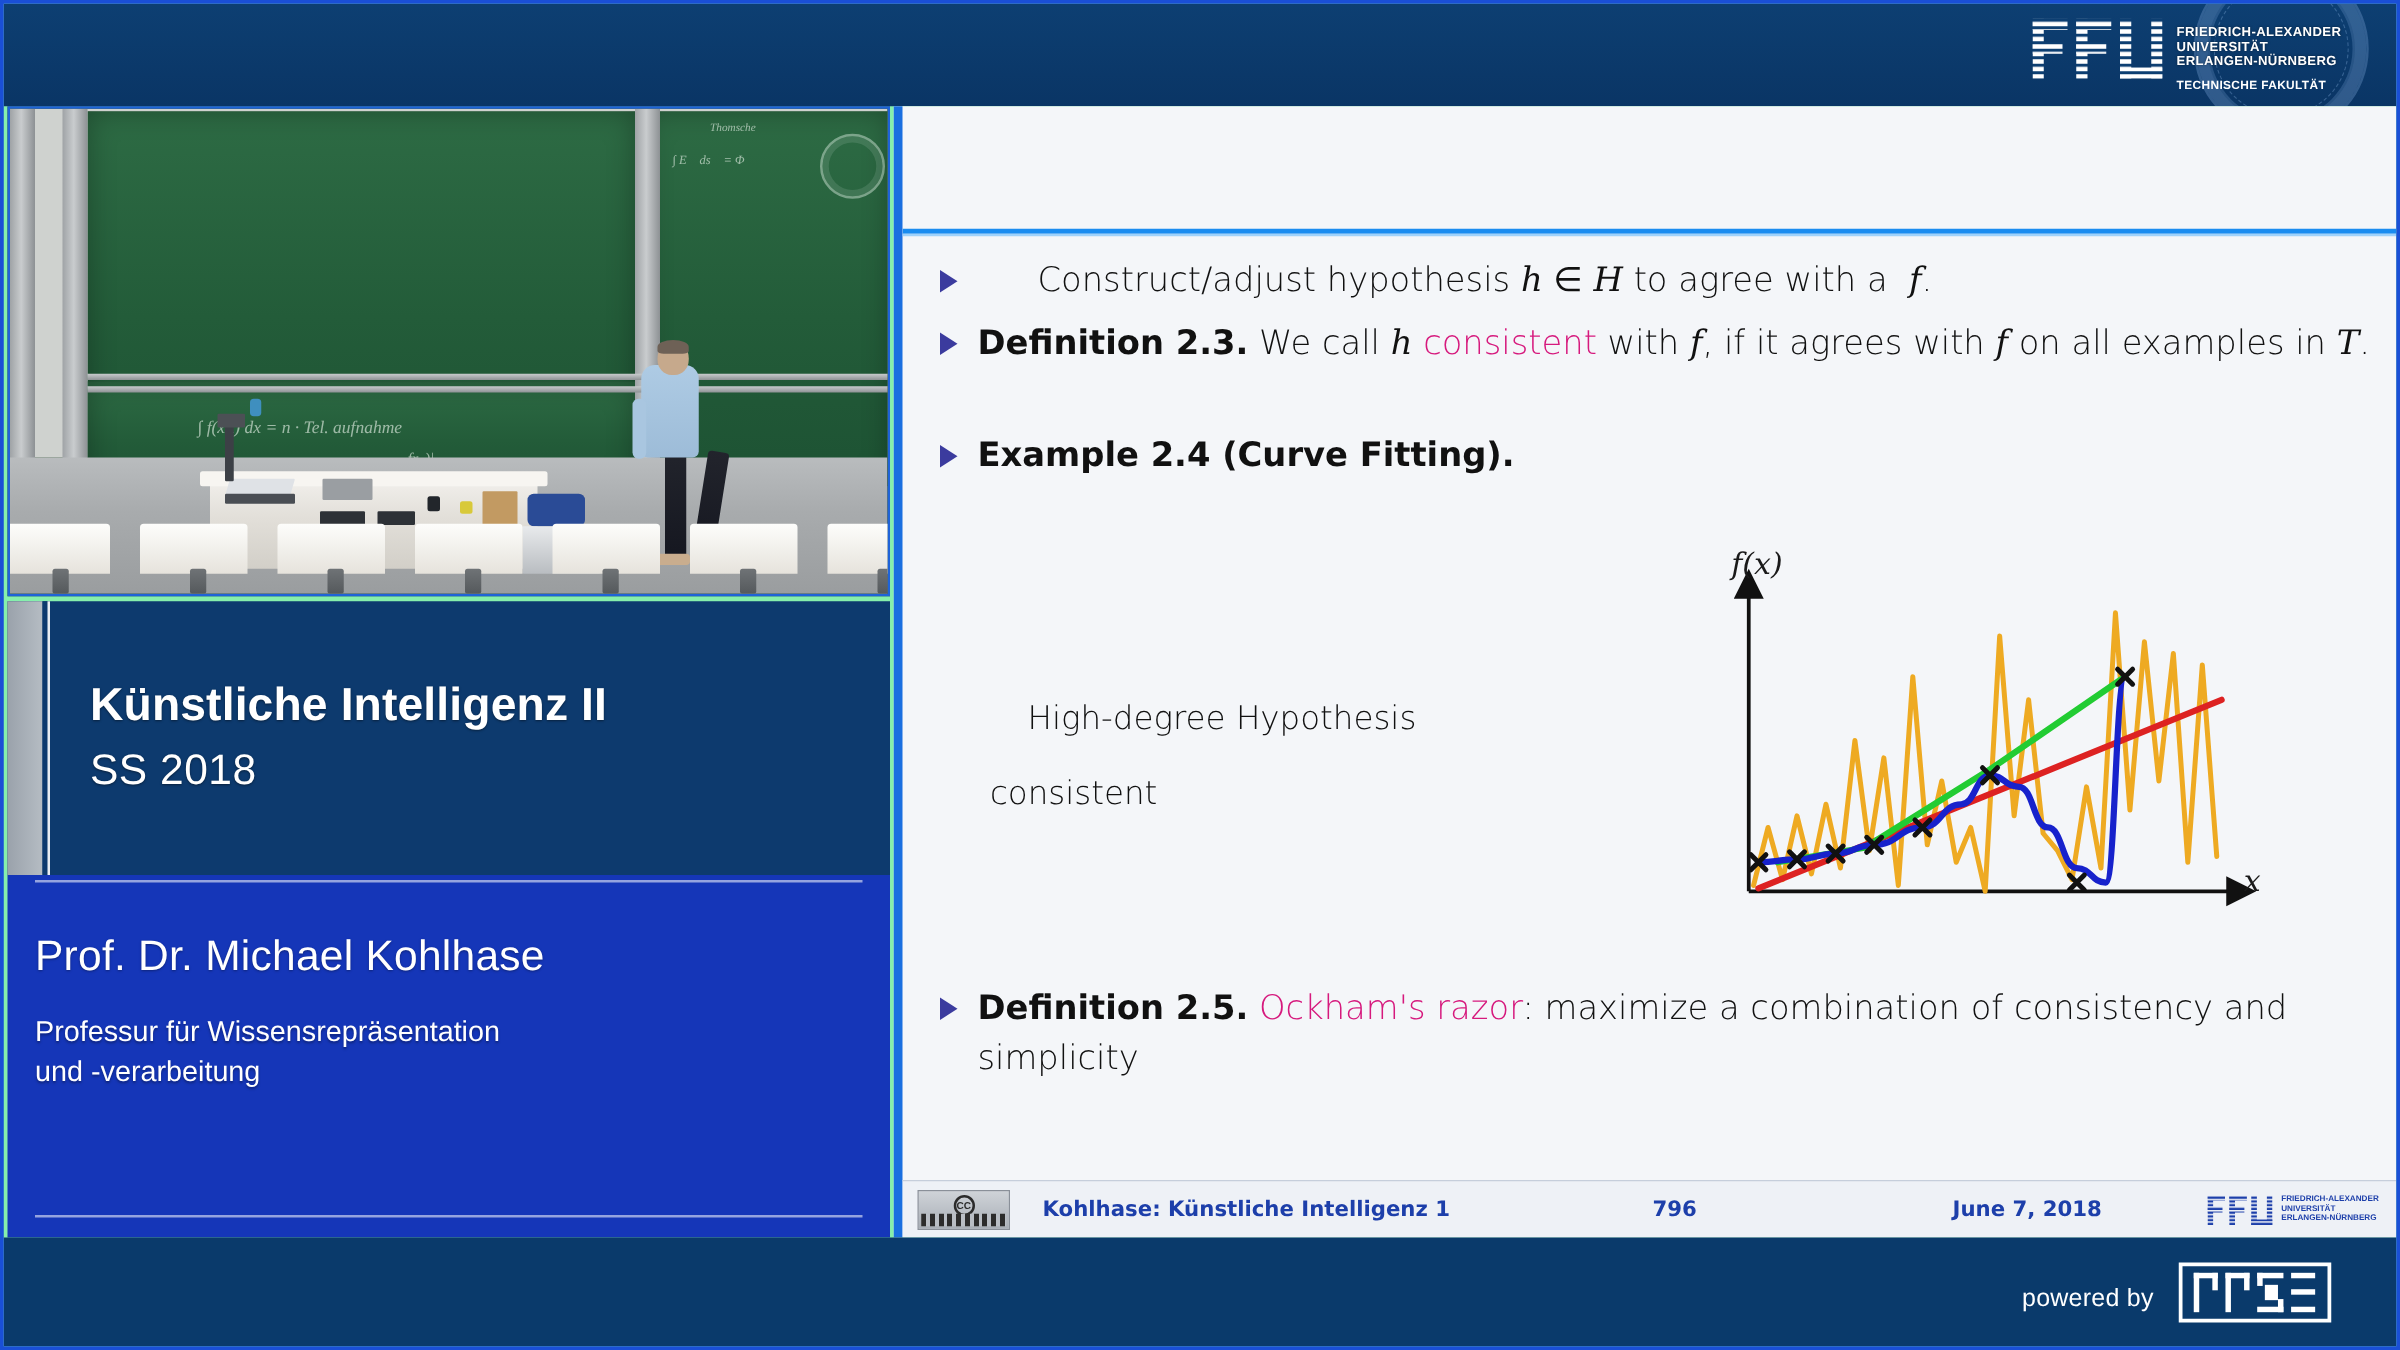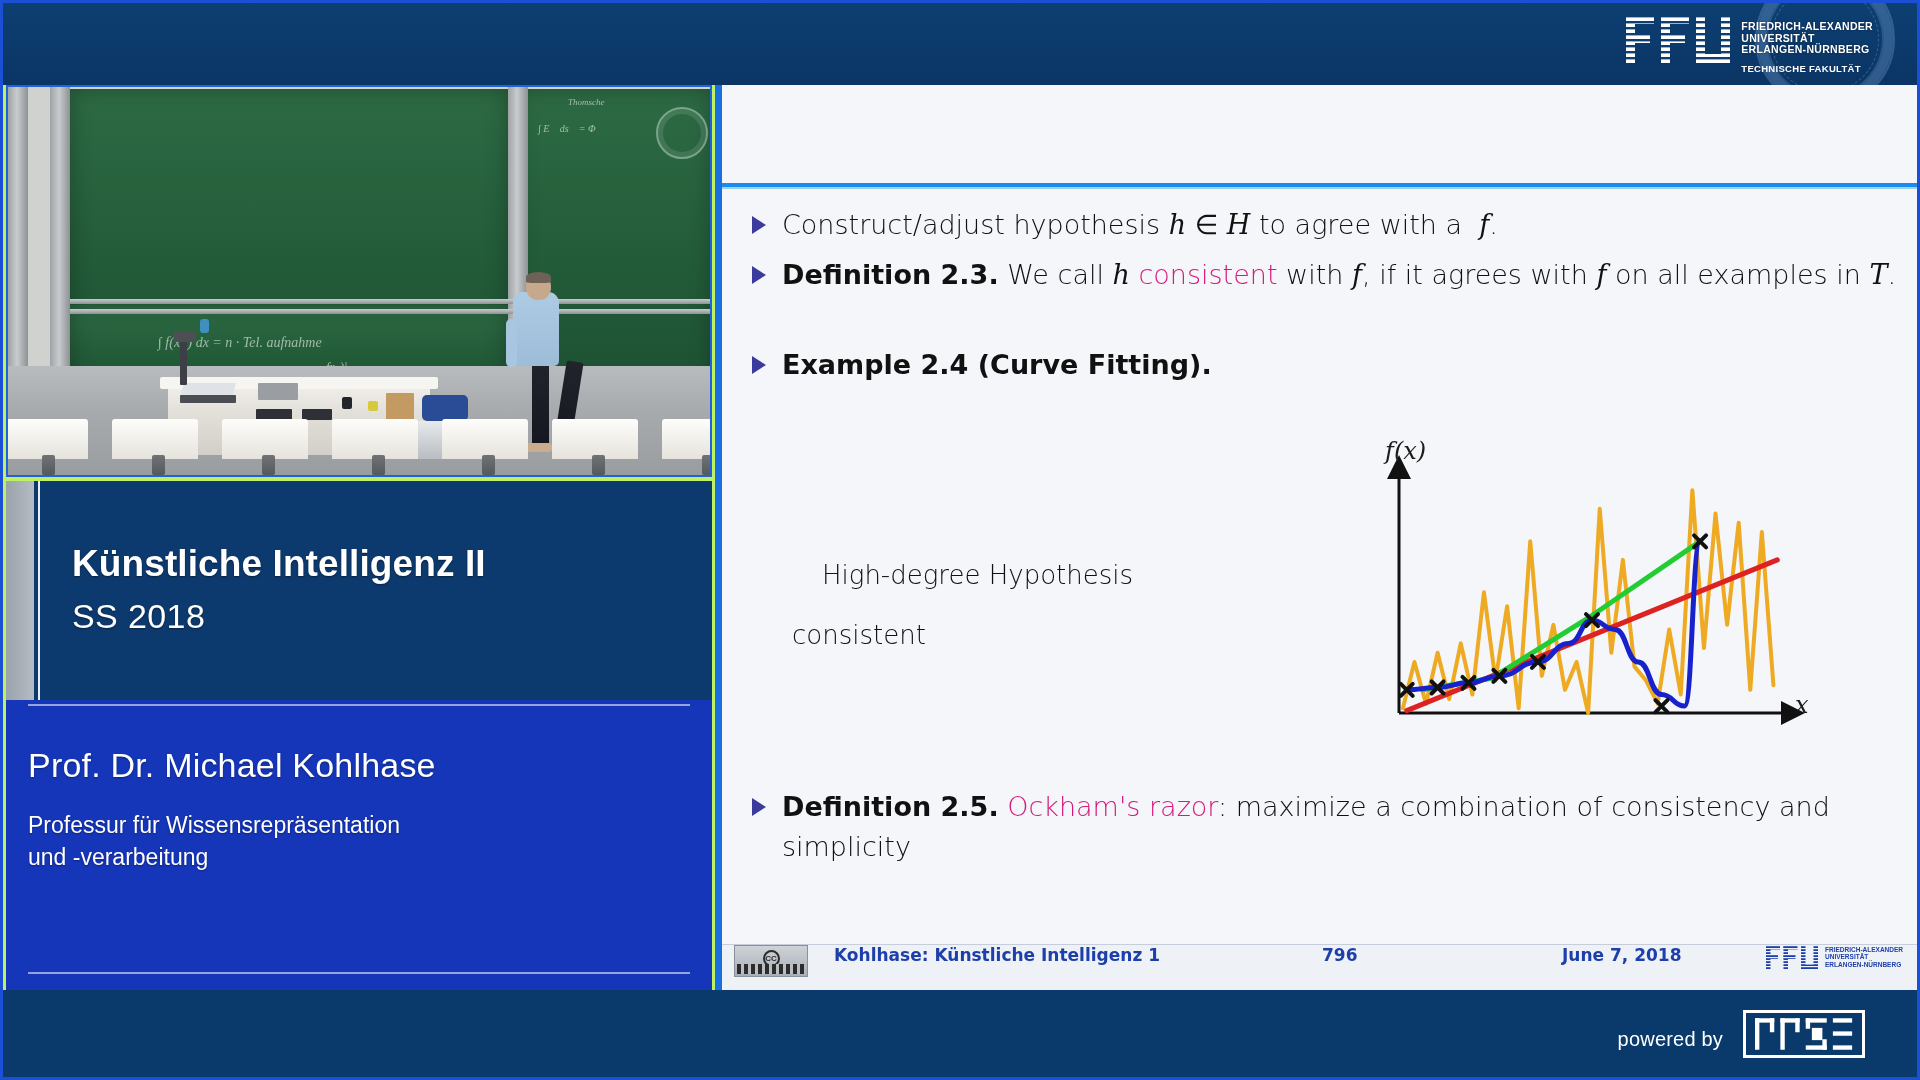--- a/index.html
+++ b/index.html
@@ -2,21 +2,21 @@
 <html><head>
 <meta charset="utf-8">
 <style>
   * { box-sizing: border-box; margin: 0; padding: 0; }
   html, body {
     width: 1920px; height: 1080px;
     background: #08305e;
     font-family: "Liberation Sans", sans-serif;
     overflow: hidden;
   }
-  #stage { position: relative; width: 1920px; height: 1080px; background: #bef264; }
+  #stage { position: relative; width: 1920px; height: 1080px; background: #86efac; }
 
   
   .outer-border {
     position: absolute; left: 0; top: 0; width: 1920px; height: 1080px;
     border: 3px solid #1a4fd6; pointer-events: none; z-index: 60;
   }
 
   
   .header {
     position: absolute; left: 3px; top: 3px; width: 1914px; height: 82px;
@@ -209,21 +209,21 @@
   .plot { position: absolute; left: 655px; top: 250px; width: 440px; height: 300px; }
   .axis-label {
     position: absolute; font-family: "DejaVu Serif", serif;
     font-style: italic; font-size: 24px; color: #1a1a1a; text-align: right;
   }
 
   
   .slide-footer {
     position: absolute; left: 0; right: 0; bottom: 0; height: 46px;
     background: #eef1f6; border-top: 1px solid #c6cedb;
-    display: flex; align-items: flex-start;
+    display: flex; align-items: center;
   }
   .cc-badge {
     width: 74px; height: 32px; margin-left: 12px; flex: none;
     background: linear-gradient(180deg,#cfd3d8,#a8aeb6);
     border: 1px solid #8a9099; position: relative;
     display:flex; align-items:center; justify-content:center;
   }
   .cc-badge .ring {
     width: 17px; height: 17px; border: 2px solid #2b2b2b; border-radius: 50%;
     font-size: 8px; color:#2b2b2b; display:flex; align-items:center; justify-content:center;
@@ -367,21 +367,21 @@
       </div>
       <div class="prof-rule-bot"></div>
     </div>
   </div>
 
   <div class="slide">
     <div class="slide-rule"></div>
 
     <div class="content">
 
-      <div class="bullet-row" style="left:30px; top:10px; width:1120px;">
+      <div class="bullet-row" style="left:30px; top:10px; width:1120px;gap:48px;">
         <div class="tri"></div>
         <div class="btxt">Construct/adjust hypothesis <span class="mi">h</span> ∈ <span class="cal">H</span> to agree with a&nbsp; <span class="mi">f</span>.</div>
       </div>
 
       <div class="bullet-row" style="left:30px; top:60px; width:1150px;">
         <div class="tri"></div>
         <div class="btxt"><b>Definition 2.3.</b> We call <span class="mi">h</span> <span class="hl">consistent</span> with <span class="mi">f</span>, if it agrees with <span class="mi">f</span> on all examples in <span class="mi">T</span>.</div>
       </div>
 
       <div class="bullet-row" style="left:30px; top:150px; width:1100px;">

